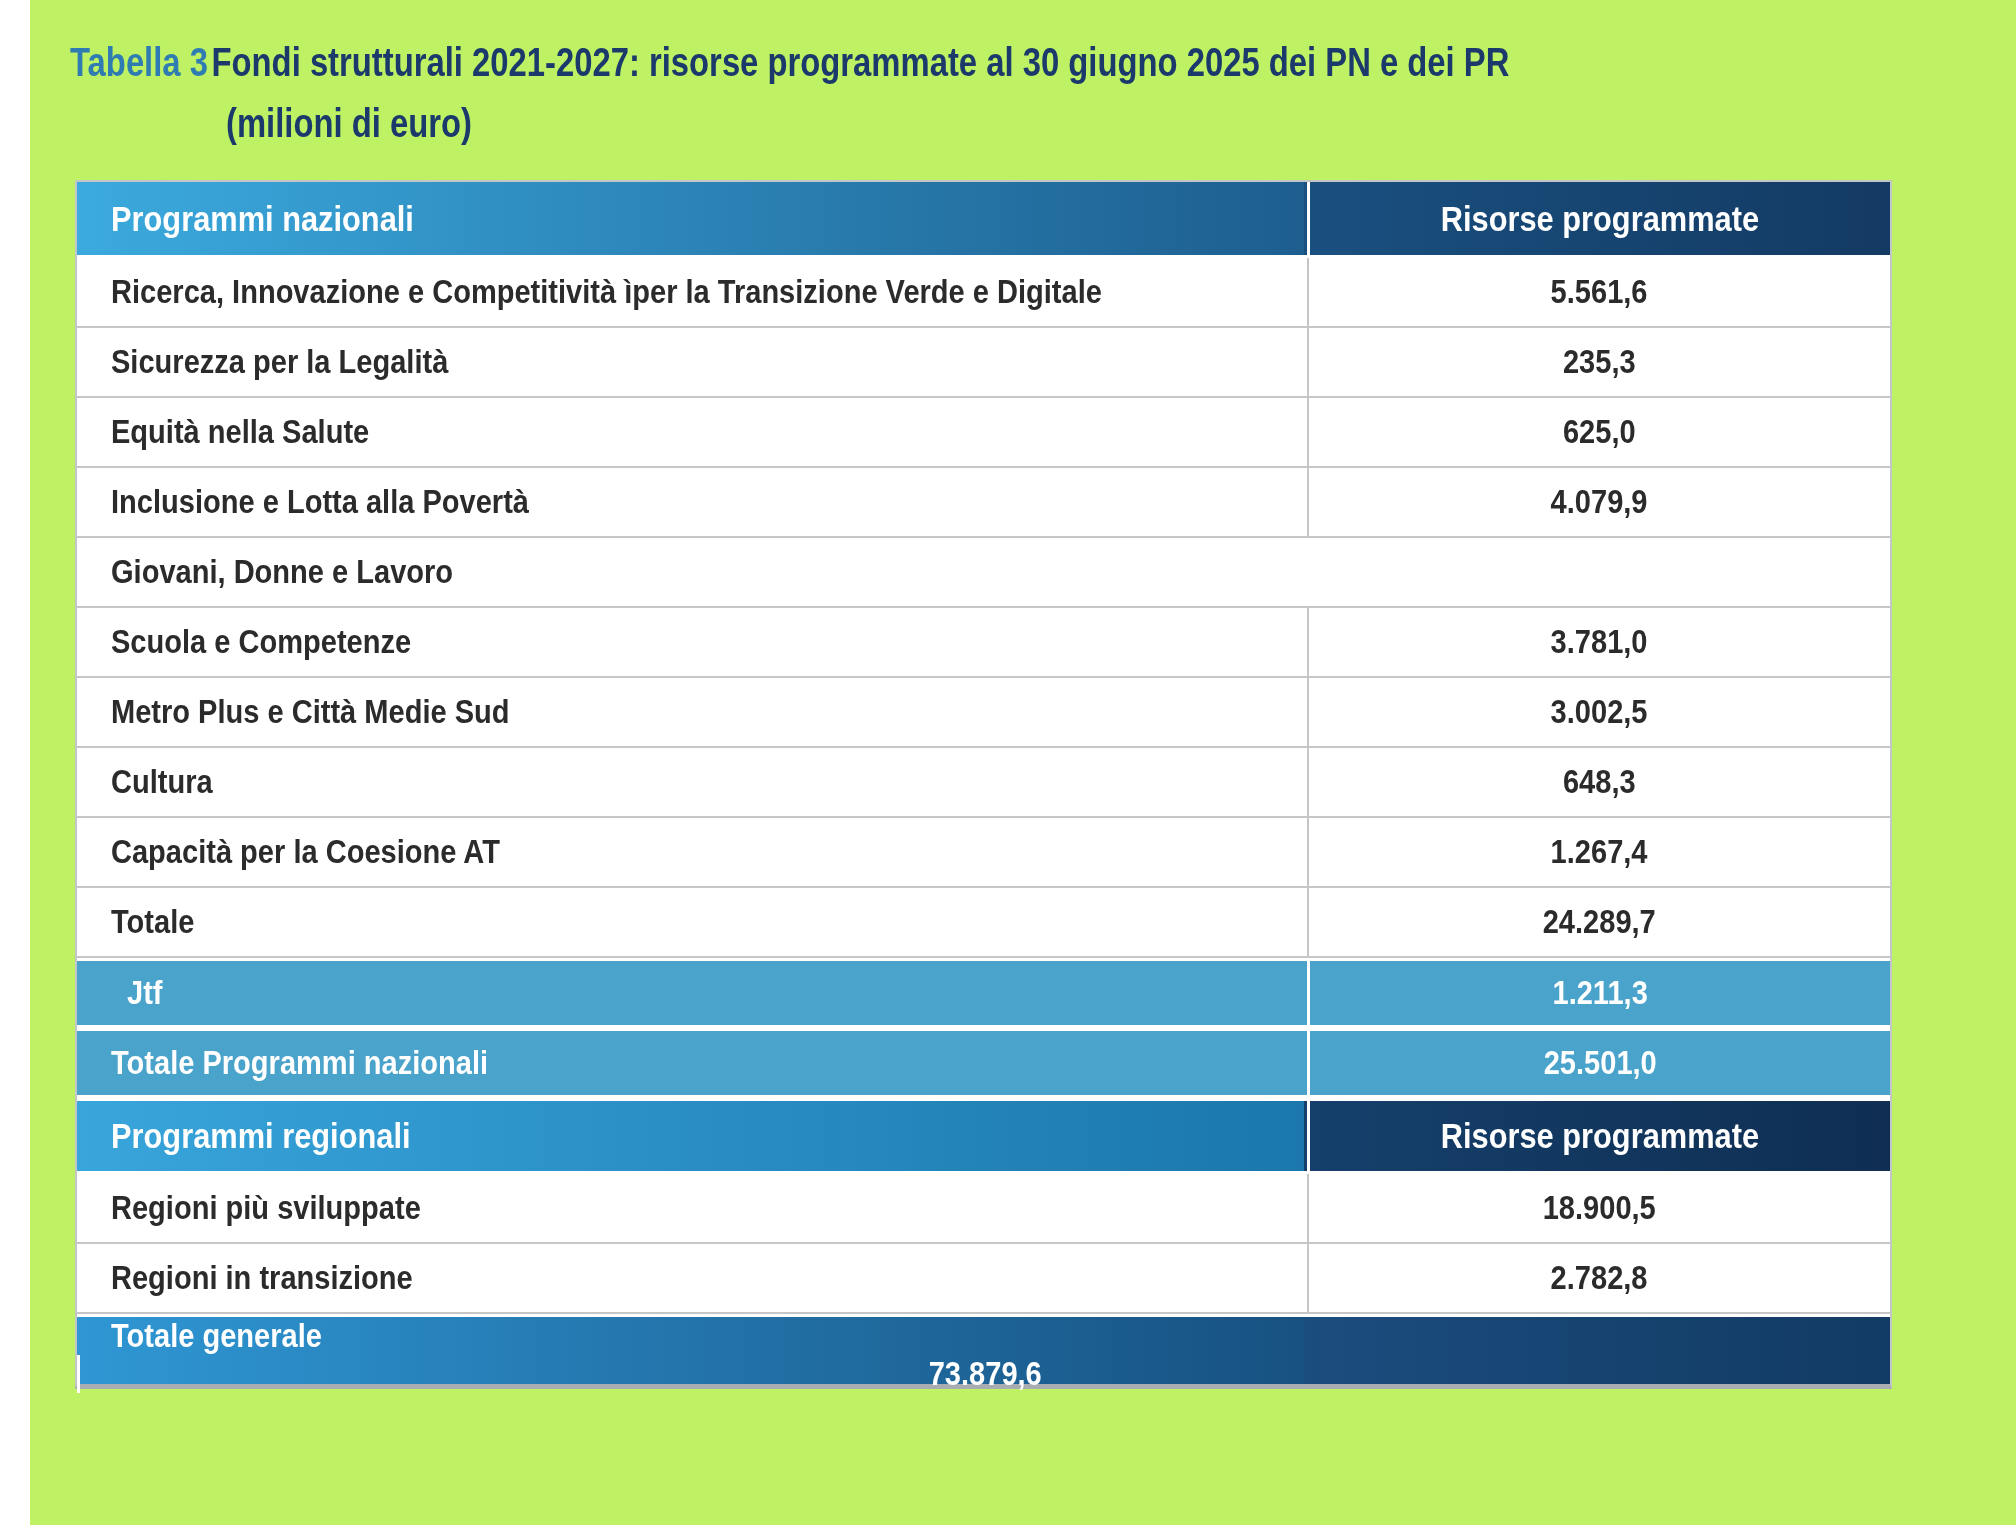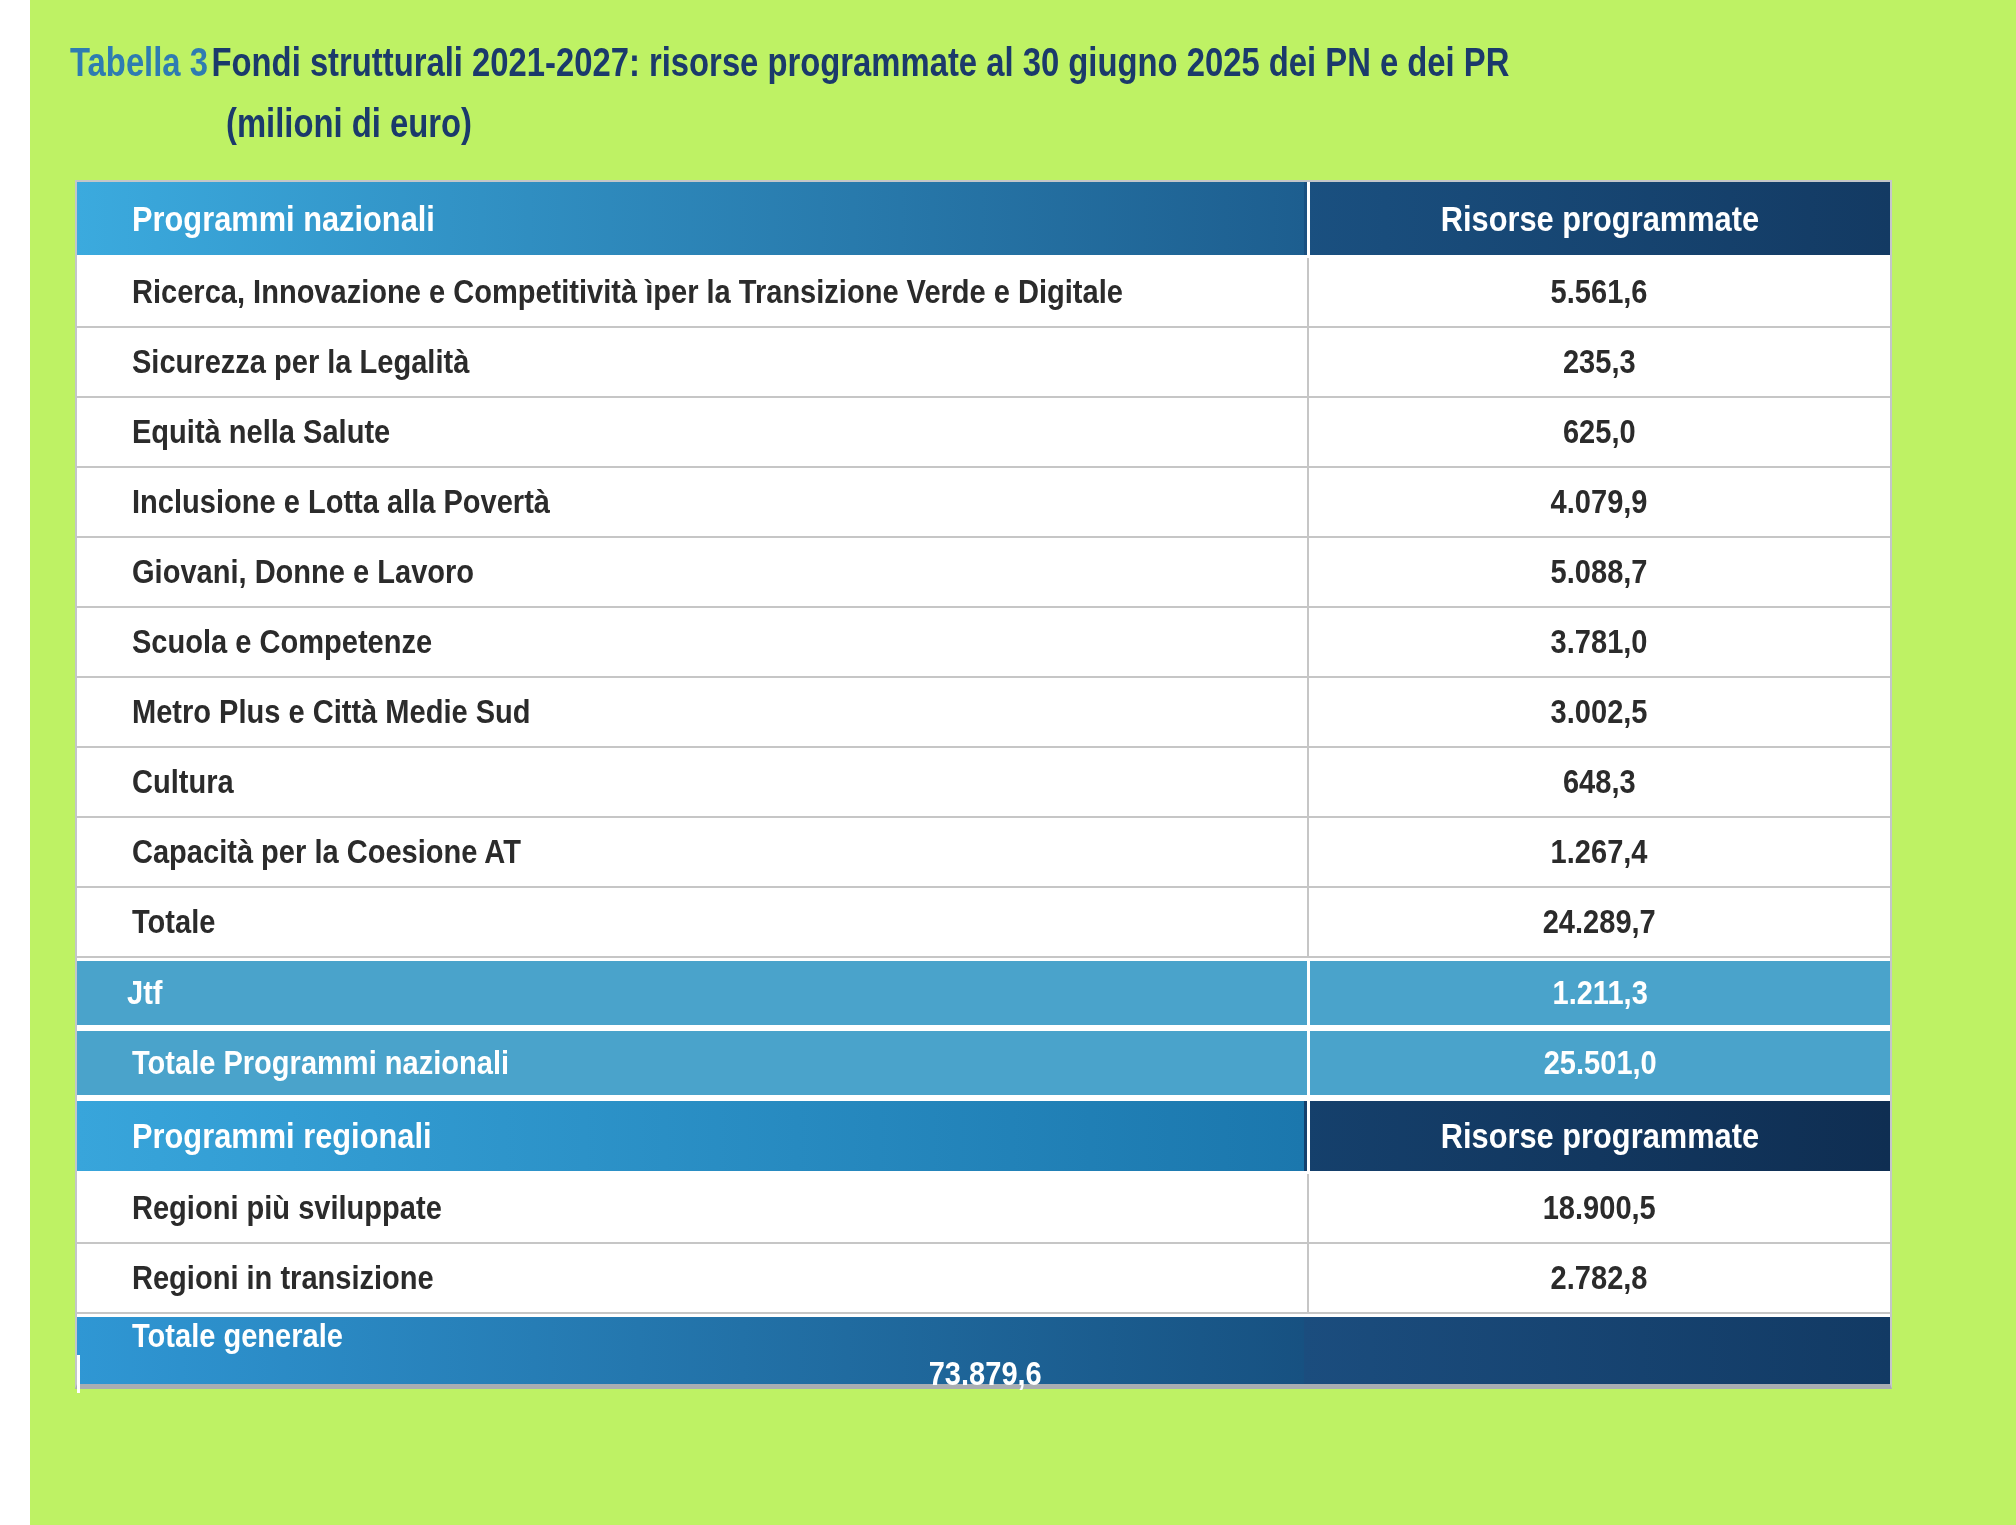--- a/index.html
+++ b/index.html
@@ -21,21 +21,21 @@
   
   .tbl{
     position:absolute;left:45px;top:180px;width:1817px;
     border:2px solid #c3c6c9;
     border-bottom:5px solid var(--frame-bottom);
     box-sizing:border-box;
   }
   .tr{display:flex;align-items:stretch;box-sizing:border-box;}
   .tr.h{height:76px;}
   .tr.d{height:70px;}
-  .cl{width:1230px;box-sizing:border-box;display:flex;align-items:center;padding-left:55px;}
+  .cl{width:1230px;box-sizing:border-box;display:flex;align-items:center;padding-left:34px;}
   .cv{flex:1;box-sizing:border-box;display:flex;align-items:center;justify-content:center;}
   .txt{white-space:nowrap;}
   .cl .txt{display:inline-block;transform:scaleX(0.88);transform-origin:left center;}
   .cv .txt{display:inline-block;transform:scaleX(0.88);transform-origin:center center;}
   .d .txt{font-size:33px;font-weight:bold;}
   .h .txt{font-size:35px;font-weight:bold;}
   
   .row-head-nat{
     background:linear-gradient(90deg,var(--header-grad-left) 0%,var(--header-grad-mid) 67.7%,
       var(--header-grad-right-start) 67.7%,var(--header-grad-right-end) 100%);
@@ -128,23 +128,20 @@
         </div>
       <div class="cv">
           <span class="txt">4.079,9</span>
         </div>
     </div>
 
     <div class="tr d row-white">
       <div class="cl">
           <span class="txt">Giovani, Donne e Lavoro</span>
         </div>
-      <div class="cv">
-          <span class="txt">5.088,7</span>
-        </div>
     </div>
 
     <div class="tr d row-white">
       <div class="cl">
           <span class="txt">Scuola e Competenze</span>
         </div>
       <div class="cv">
           <span class="txt">3.781,0</span>
         </div>
     </div>

